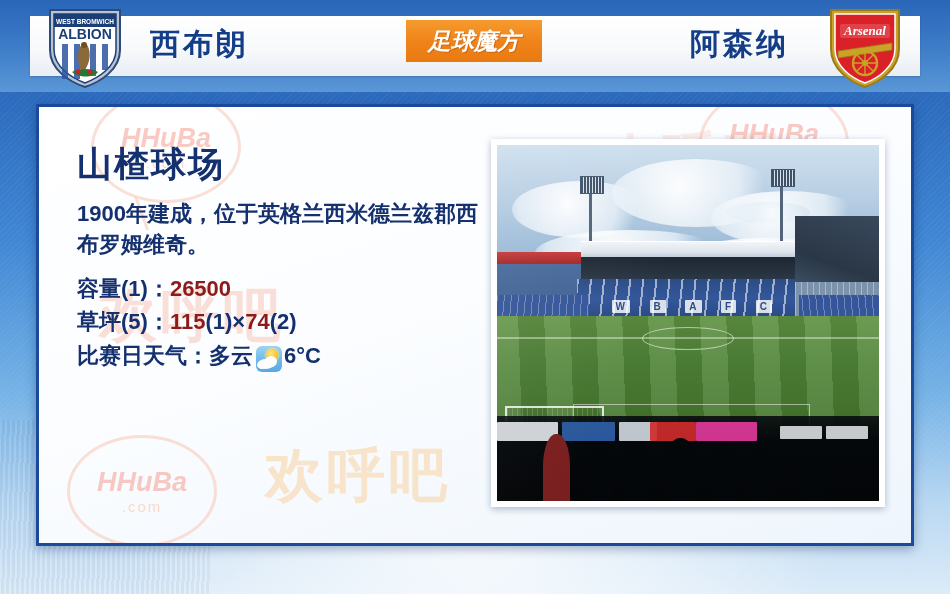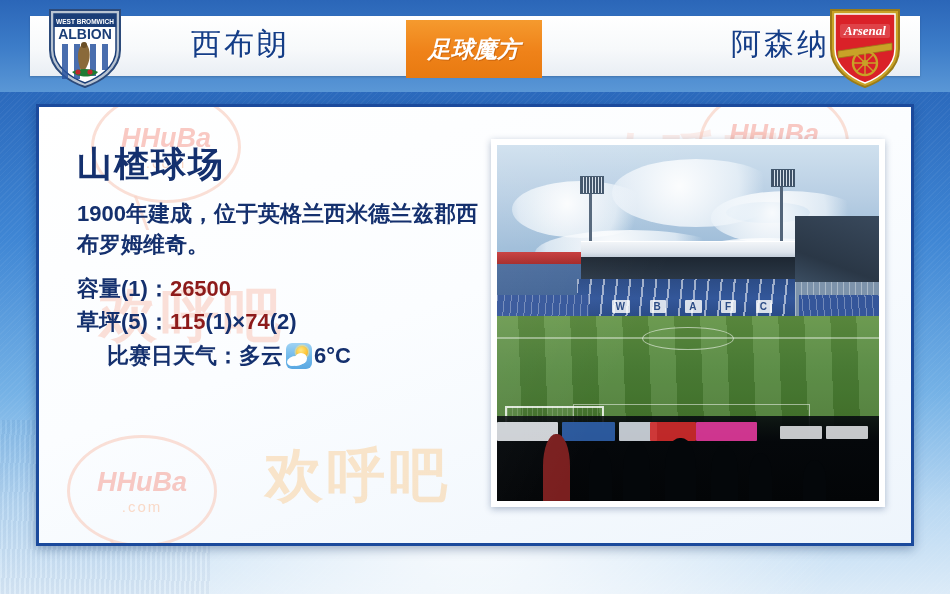--- a/index.html
+++ b/index.html
@@ -34,30 +34,29 @@
   .header-band {
     position: absolute; left: 30px; top: 16px; width: 890px; height: 60px;
     background: linear-gradient(180deg, #ffffff 0%, #f7f9fb 55%, #e9eef4 100%);
     box-shadow: 0 1px 2px rgba(0,0,0,0.18);
   }
   .badge-wrap { position: absolute; top: 6px; width: 86px; height: 84px; }
   .badge-left { left: 42px; }
   .badge-right { left: 822px; }
 
   .team-name {
-    position: absolute; top: 24px; font-size: 30px; font-weight: normal;
+    position: absolute; top: 24px; font-size: 30px; font-weight: bold;
     color: #143d87; letter-spacing: 3px;
     text-shadow: 0 1px 0 rgba(255,255,255,0.9);
-    margin-left: 41px;
   }
   .team-left { left: 150px; }
   .team-right { left: 690px; }
 
   .center-logo {
-    position: absolute; left: 406px; top: 20px; width: 136px; height: 58px;
+    position: absolute; left: 406px; top: 20px; width: 136px; height: 42px;
     background: linear-gradient(180deg, #f59a2e 0%, #ef8219 55%, #e87a10 100%);
     display: flex; align-items: center; justify-content: center; text-align: center;
   }
   .center-logo-txt {
     font-size: 23px; font-weight: bold; color: #ffffff; letter-spacing: 0px;
     font-style: italic;
     text-shadow: 1px 1px 0 rgba(150,60,0,0.35);
   }
 
   
@@ -106,21 +105,21 @@
     font-size: 22px; font-weight: bold; color: #14306e;
     line-height: 1.42; letter-spacing: 0px; margin-bottom: 12px;
   }
   .row {
     font-size: 22px; font-weight: bold; color: #14306e;
     line-height: 1.52; white-space: nowrap;
   }
   .val-red { color: #8d1b1b; }
   .val-navy { color: #14306e; }
 
-  .weather-row { display: flex; align-items: center; white-space: nowrap; margin-left: 30px; }
+  .weather-row { display: flex; align-items: flex-end; white-space: nowrap; }
   .weather-icon {
     display: inline-block; width: 26px; height: 26px; position: relative;
     border-radius: 6px; margin: 0 2px 0 3px; vertical-align: middle;
     background: linear-gradient(180deg, #9fd3f4 0%, #6fb8ea 55%, #5aa8e2 100%);
     overflow: hidden; flex: 0 0 auto;
   }
   .weather-icon .sun {
     position: absolute; right: 4px; top: 3px; width: 12px; height: 12px;
     border-radius: 50%;
     background: radial-gradient(circle at 40% 35%, #ffe680 0%, #fdc435 60%, #f5a81c 100%);

